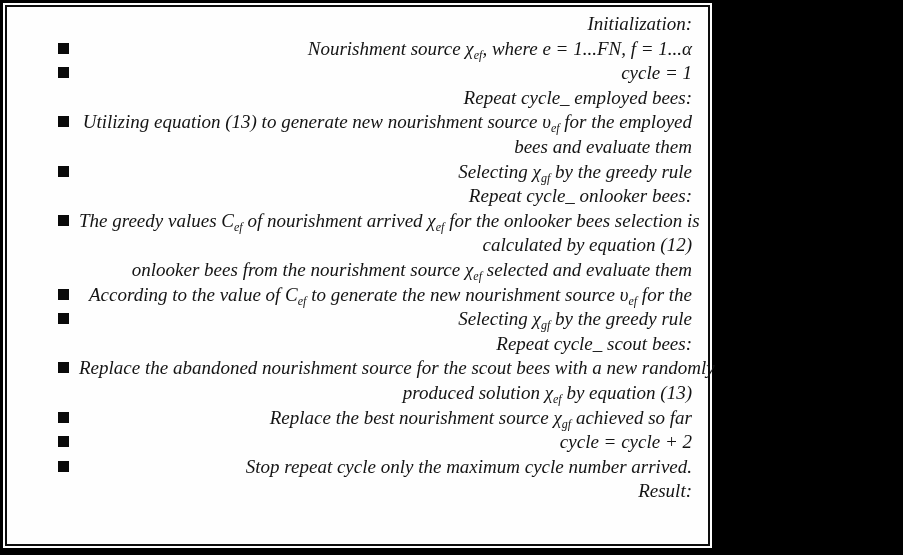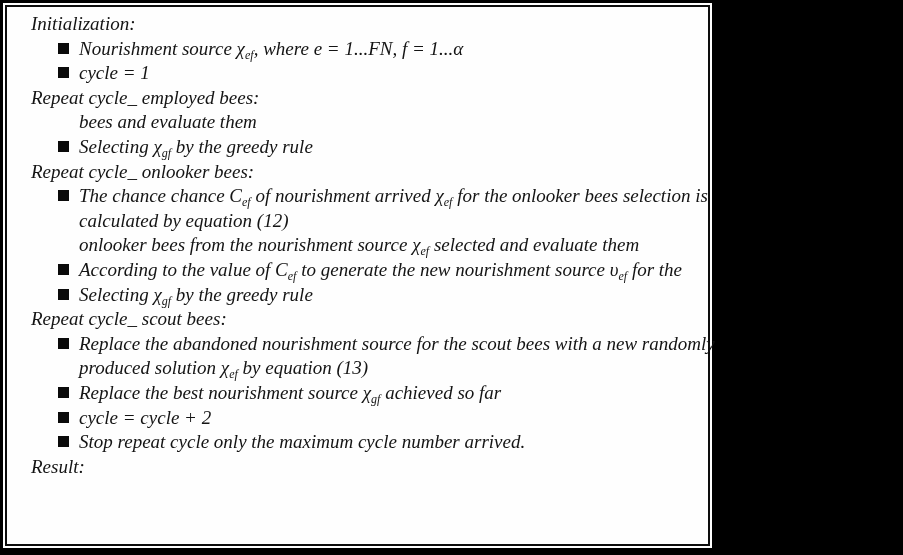--- a/index.html
+++ b/index.html
@@ -38,20 +38,21 @@
     left: 0;
     top: 0;
     right: 0;
     bottom: 0;
     padding: 5px 16px 0 24px;
     color: #141414;
     font-style: italic;
     font-size: 19px;
     line-height: 24.6px;
     white-space: nowrap;
+    text-align: right;
   }
   .line {
     position: relative;
   }
   .line.heading {
     padding-left: 0;
   }
   .line.bullet,
   .line.continuation {
     padding-left: 48px;
@@ -80,24 +81,25 @@
 
 <div class="page">
   <div class="figure-box">
     <div class="figure-box-inner">
       <div class="algorithm-content">
           <div class="line heading"><span>Initialization:</span></div>
           <div class="line bullet"><span class="sq"></span><span>Nourishment source χ</span><sub class="subscript">ef</sub><span>, where e = 1...FN, f = 1...α</span></div>
           <div class="line bullet"><span class="sq"></span></div>
           <div class="line bullet"><span class="sq"></span><span>cycle = 1</span></div>
           <div class="line heading"><span>Repeat cycle_ employed bees:</span></div>
+          <div class="line bullet"><span class="sq"></span><span>Utilizing equation (13) to generate new nourishment source υ</span><sub class="subscript">ef</sub><span> for the employed</span></div>
           <div class="line continuation"><span>bees and evaluate them</span></div>
           <div class="line bullet"><span class="sq"></span><span>Selecting χ</span><sub class="subscript">gf</sub><span> by the greedy rule</span></div>
           <div class="line heading"><span>Repeat cycle_ onlooker bees:</span></div>
-          <div class="line bullet"><span class="sq"></span><span>The chance chance C</span><sub class="subscript">ef</sub><span> of nourishment arrived χ</span><sub class="subscript">ef</sub><span> for the onlooker bees selection is</span></div>
+          <div class="line bullet"><span class="sq"></span><span>The greedy values C</span><sub class="subscript">ef</sub><span> of nourishment arrived χ</span><sub class="subscript">ef</sub><span> for the onlooker bees selection is</span></div>
           <div class="line continuation"><span>calculated by equation (12)</span></div>
           <div class="line continuation"><span>onlooker bees from the nourishment source χ</span><sub class="subscript">ef</sub><span> selected and evaluate them</span></div>
           <div class="line bullet"><span class="sq"></span><span>According to the value of C</span><sub class="subscript">ef</sub><span> to generate the new nourishment source υ</span><sub class="subscript">ef</sub><span> for the</span></div>
           <div class="line bullet"><span class="sq"></span><span>Selecting χ</span><sub class="subscript">gf</sub><span> by the greedy rule</span></div>
           <div class="line heading"><span>Repeat cycle_ scout bees:</span></div>
           <div class="line bullet"><span class="sq"></span><span>Replace the abandoned nourishment source for the scout bees with a new randomly</span></div>
           <div class="line continuation"><span>produced solution χ</span><sub class="subscript">ef</sub><span> by equation (13)</span></div>
           <div class="line bullet"><span class="sq"></span><span>Replace the best nourishment source χ</span><sub class="subscript">gf</sub><span> achieved so far</span></div>
           <div class="line bullet"><span class="sq"></span><span>cycle = cycle + 2</span></div>
           <div class="line bullet"><span class="sq"></span><span>Stop repeat cycle only the maximum cycle number arrived.</span></div>

